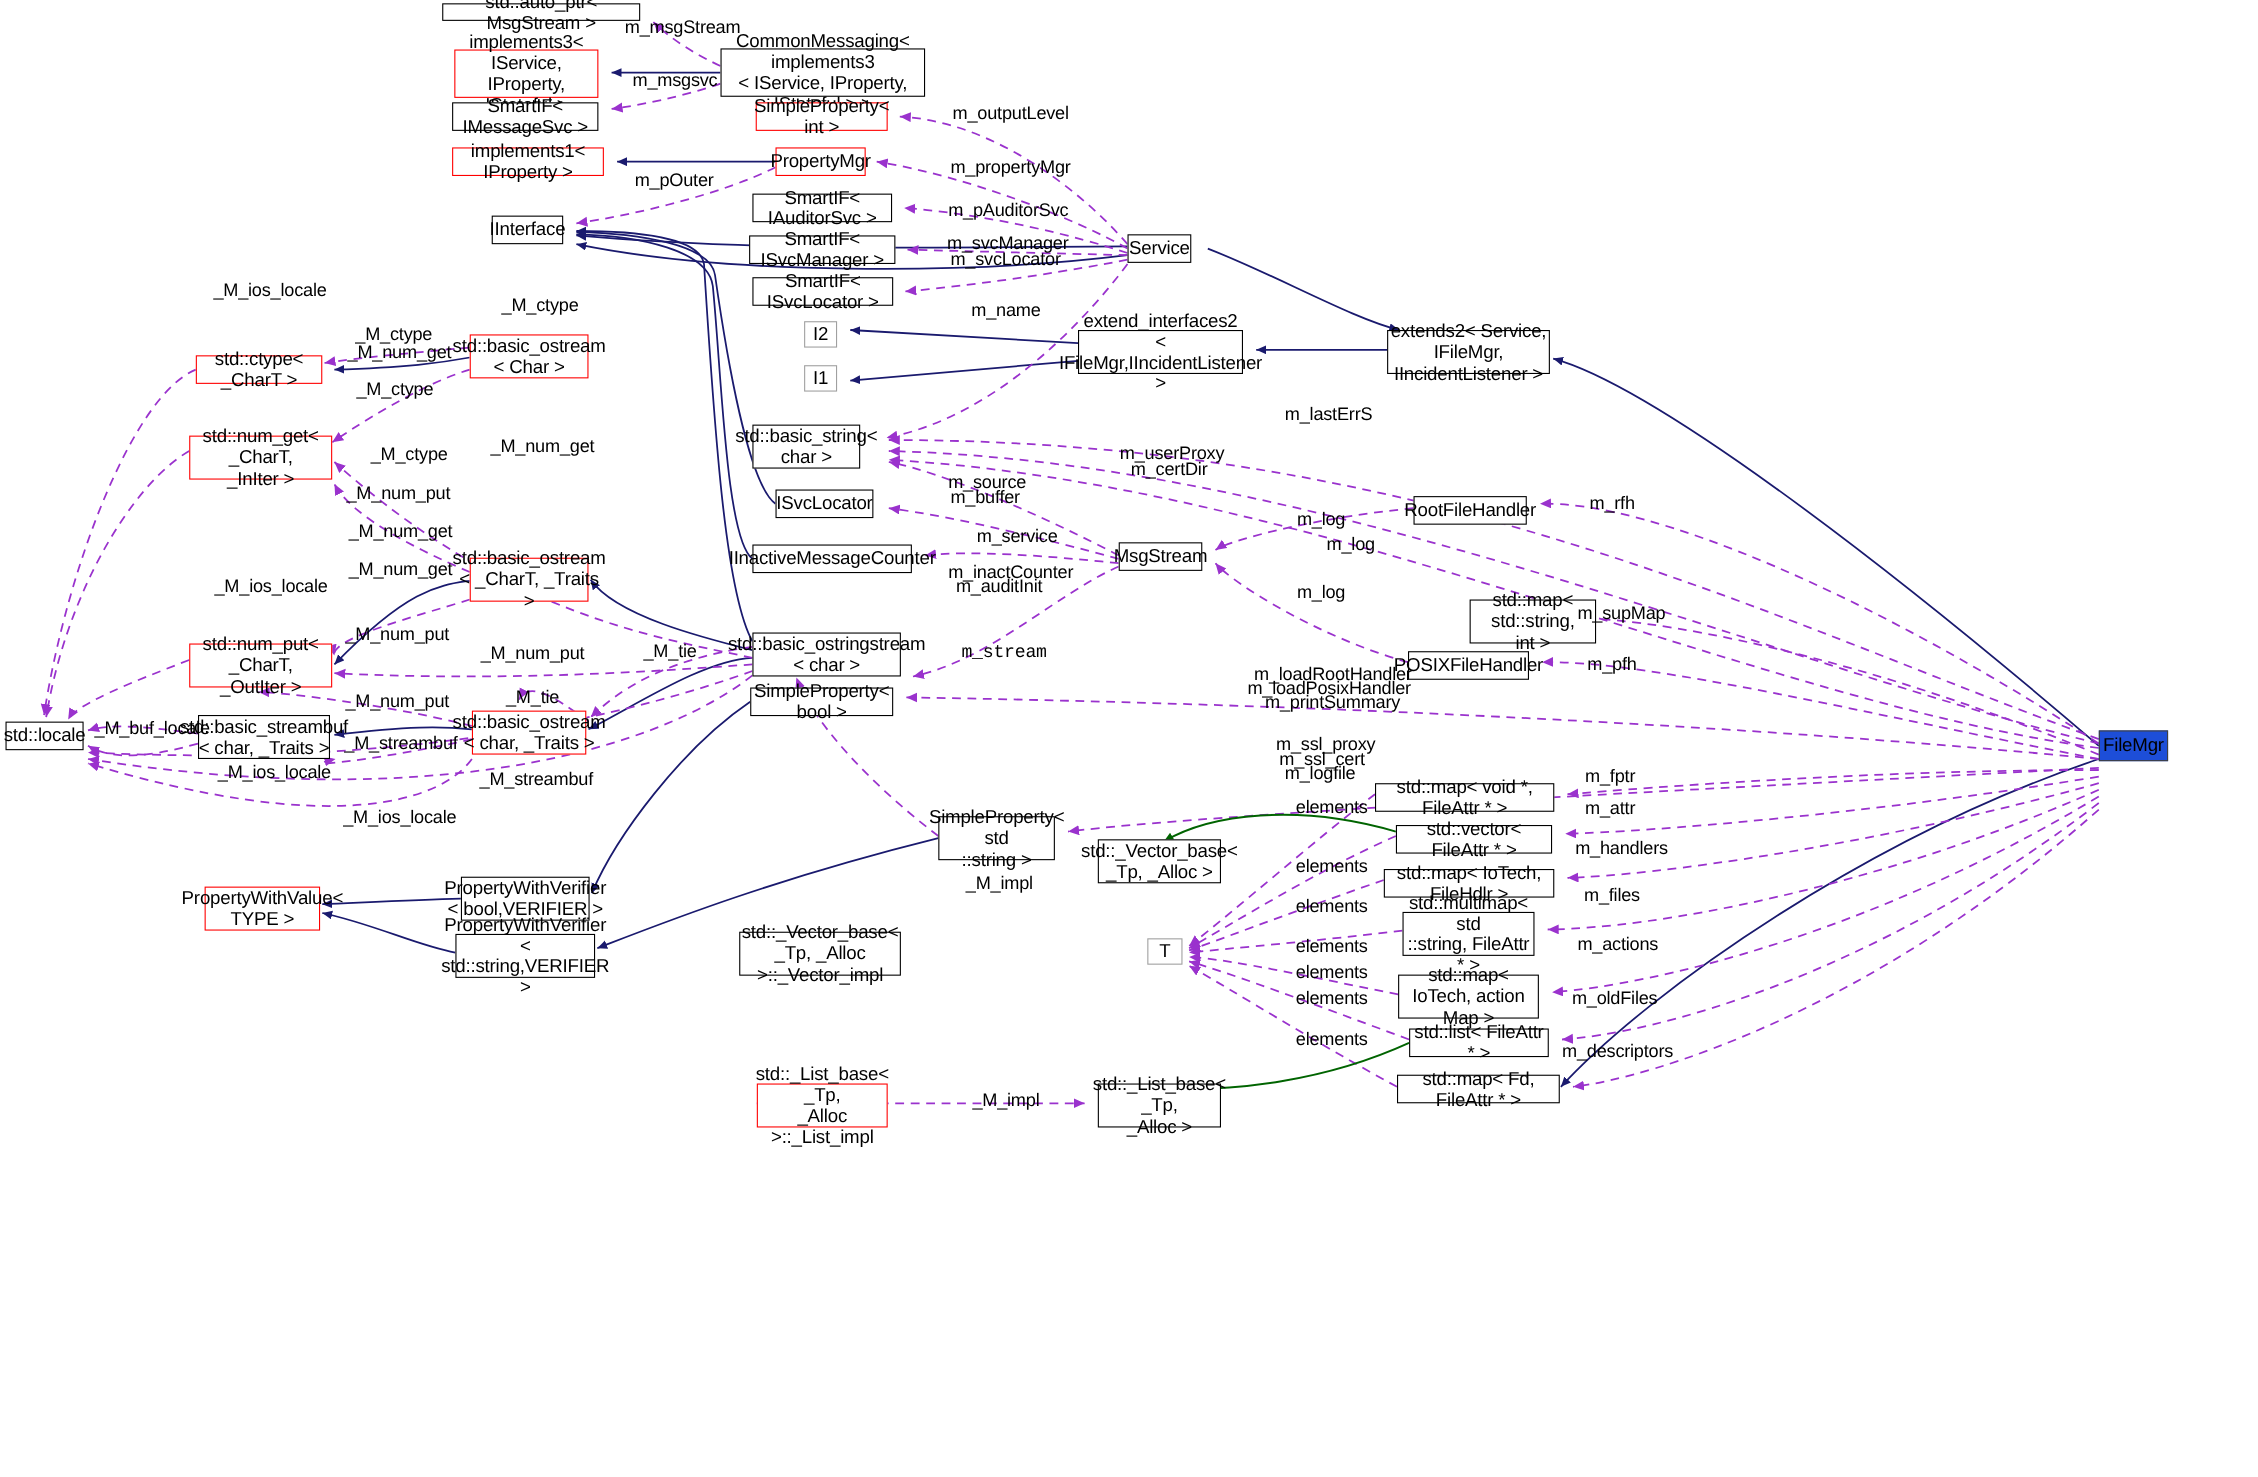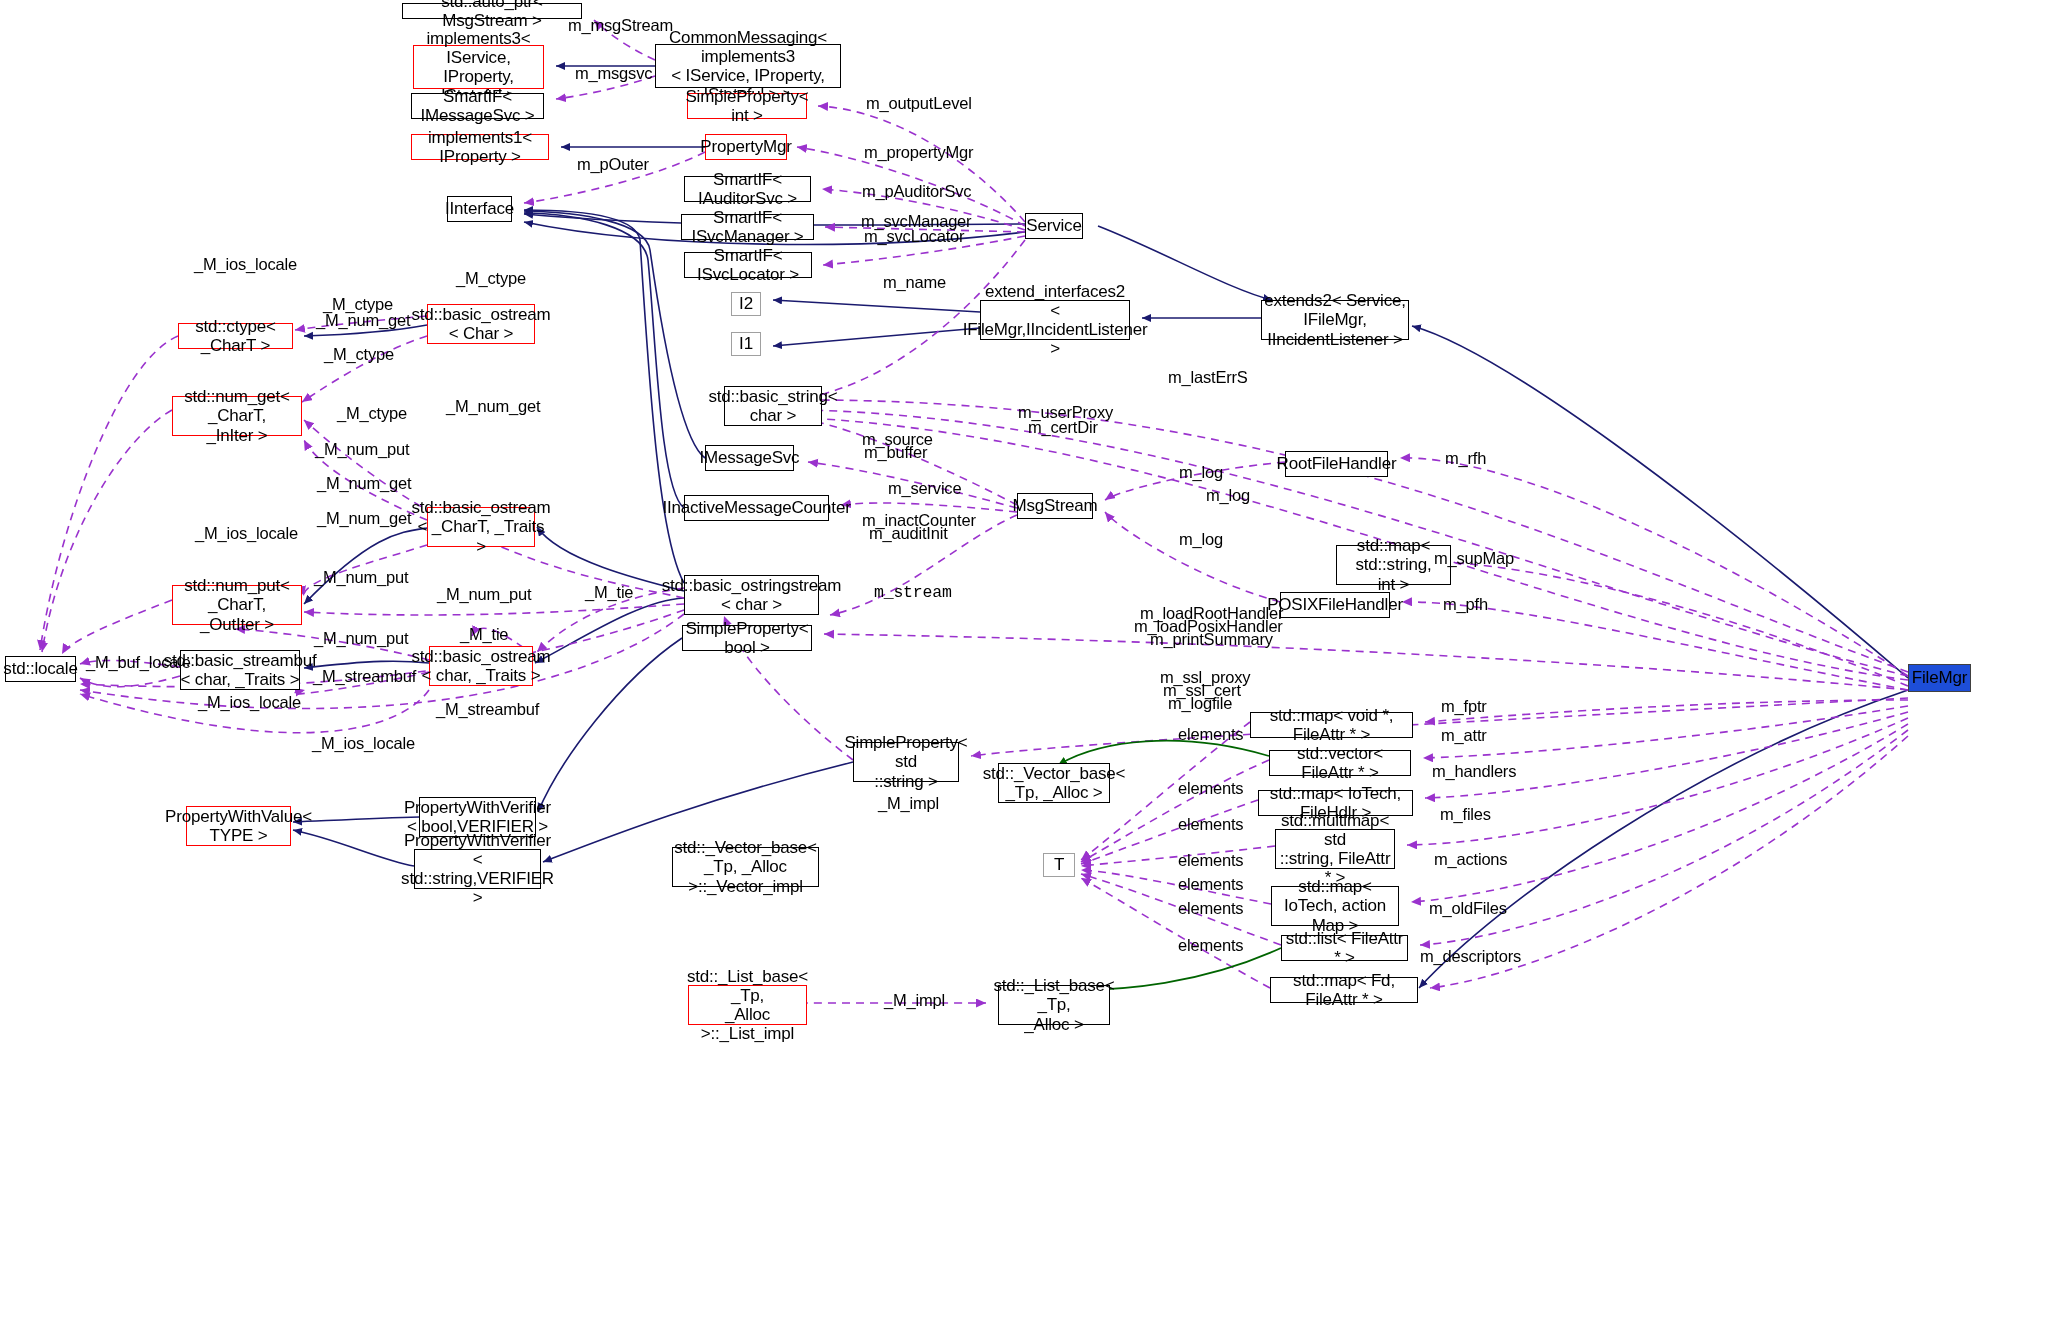--- a/index.html
+++ b/index.html
@@ -161,23 +161,23 @@
     <div class="node lightgray" style="left: 731px; top: 332px; width: 30px; height: 24px;">I1</div>
     <div class="node" style="left: 980px; top: 300px; width: 150px; height: 40px;">extend_interfaces2
 &lt; IFileMgr,IIncidentListener &gt;</div>
     <div class="node" style="left: 1261px; top: 300px; width: 148px; height: 40px;">extends2&lt; Service,
 IFileMgr, IIncidentListener &gt;</div>
     <div class="node red" style="left: 178px; top: 323px; width: 115px; height: 26px;">std::ctype&lt; _CharT &gt;</div>
     <div class="node red" style="left: 427px; top: 304px; width: 108px; height: 40px;">std::basic_ostream
 &lt; Char &gt;</div>
     <div class="node red" style="left: 172px; top: 396px; width: 130px; height: 40px;">std::num_get&lt; _CharT,
 _InIter &gt;</div>
-    <div class="node" style="left: 724px; top: 386px; width: 98px; height: 40px;">std::basic_string&lt;
+    <div class="node" style="left: 684px; top: 386px; width: 98px; height: 40px;">std::basic_string&lt;
 char &gt;</div>
-    <div class="node" style="left: 705px; top: 445px; width: 89px; height: 26px;">IMessageSvc</div>
+    <div class="node" style="left: 705px; top: 445px; width: 89px; height: 26px;">ISvcLocator</div>
     <div class="node red" style="left: 427px; top: 507px; width: 108px; height: 40px;">std::basic_ostream
 &lt; _CharT, _Traits &gt;</div>
     <div class="node" style="left: 684px; top: 495px; width: 145px; height: 26px;">IInactiveMessageCounter</div>
     <div class="node" style="left: 1017px; top: 493px; width: 76px; height: 26px;">MsgStream</div>
     <div class="node" style="left: 1285px; top: 451px; width: 103px; height: 26px;">RootFileHandler</div>
     <div class="node red" style="left: 172px; top: 585px; width: 130px; height: 40px;">std::num_put&lt; _CharT,
 _OutIter &gt;</div>
     <div class="node" style="left: 1336px; top: 545px; width: 115px; height: 40px;">std::map&lt; std::string,
 int &gt;</div>
     <div class="node" style="left: 1280px; top: 592px; width: 110px; height: 26px;">POSIXFileHandler</div>

